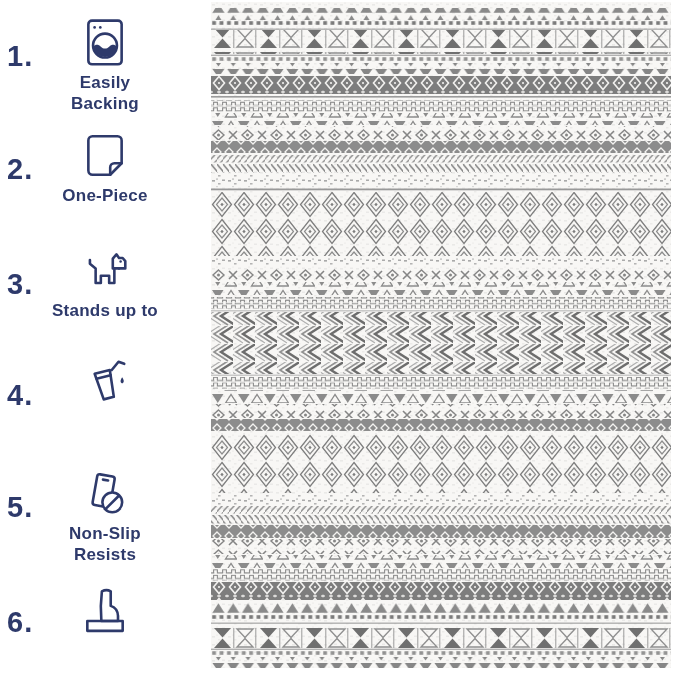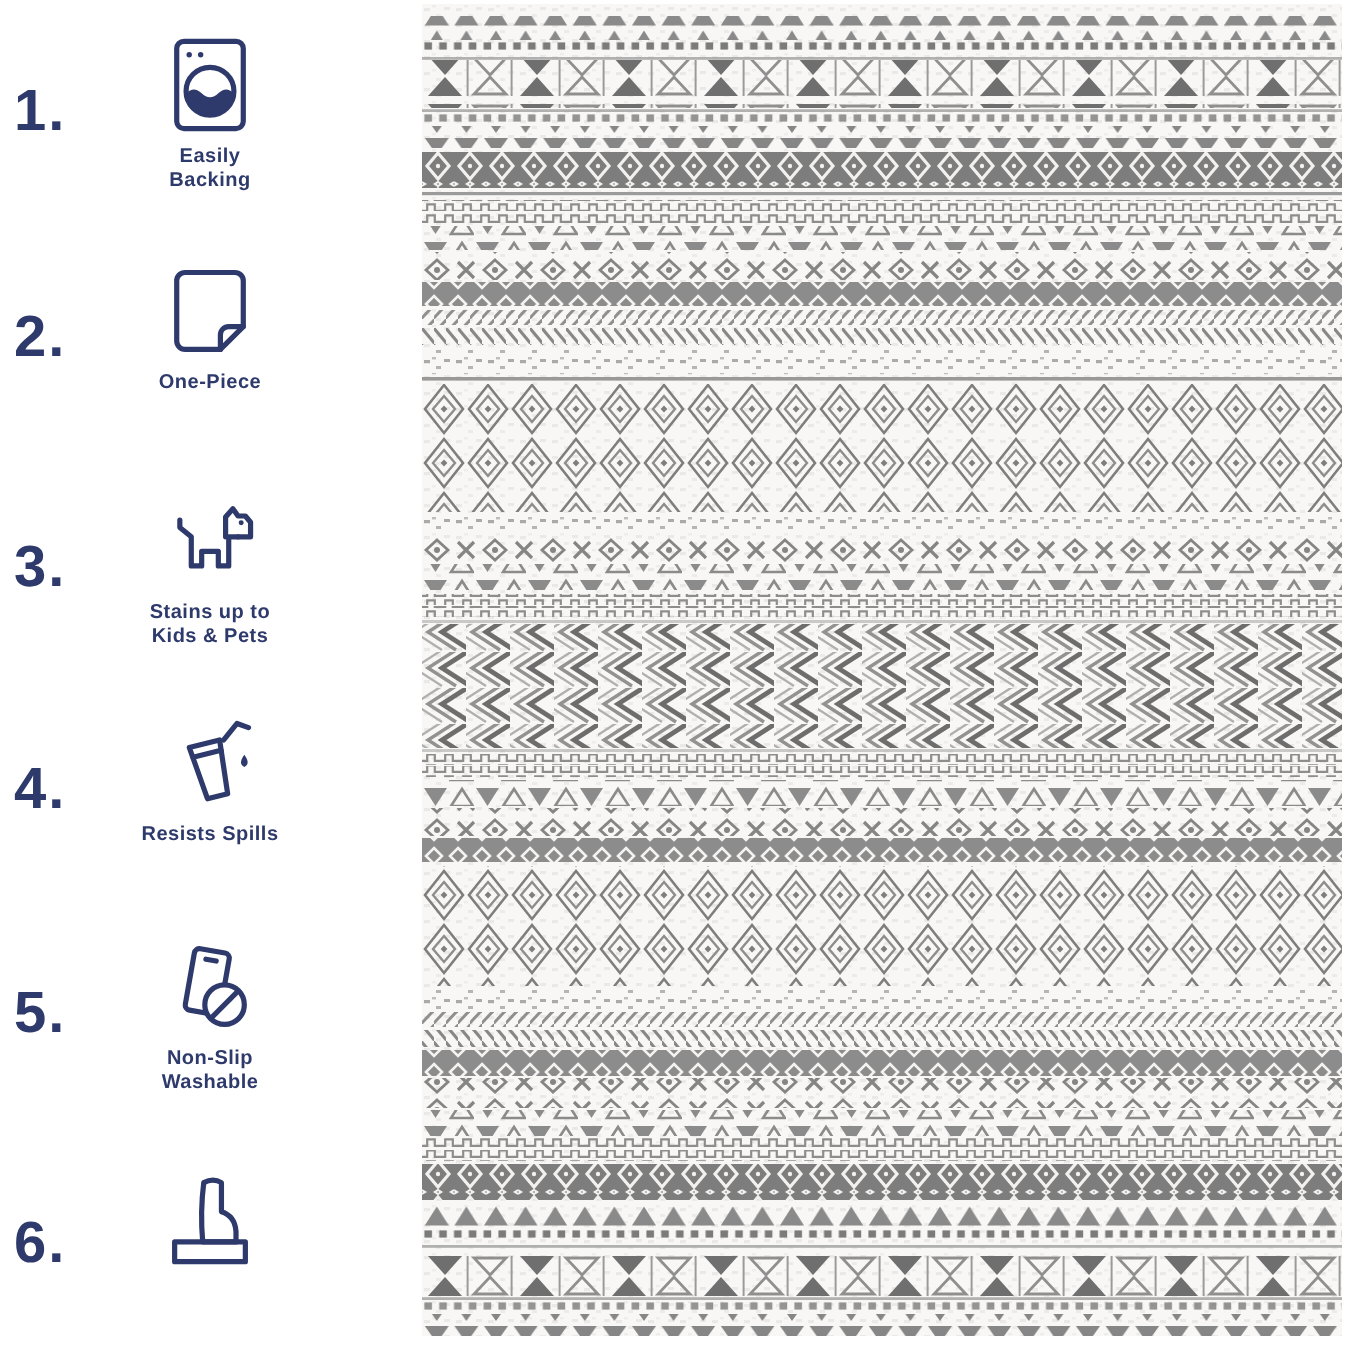--- a/index.html
+++ b/index.html
@@ -3,21 +3,21 @@
 <meta charset="utf-8">
 <style>
   html,body{margin:0;padding:0;}
   body{width:679px;height:678px;background:#ffffff;font-family:"Liberation Sans",sans-serif;overflow:hidden;}
   .page{position:relative;width:679px;height:678px;background:#fff;}
   .feature{position:absolute;left:0;width:210px;height:105px;}
   .feature-number{position:absolute;left:7px;top:22px;font-size:29px;font-weight:bold;color:#2e3a6b;letter-spacing:1px;}
   .feature-body{position:absolute;left:25px;top:0;width:160px;text-align:center;}
   .icon{display:block;margin:0 auto;}
   .icon svg{display:block;margin:0 auto;}
-  .feature-label{margin-top:5px;font-size:10px;font-weight:bold;color:#2e3a6b;line-height:1.22;letter-spacing:0.25px;}
+  .feature-label{margin-top:5px;font-size:17px;font-weight:bold;color:#2e3a6b;line-height:1.22;letter-spacing:0.25px;}
   .feature-label span{display:block;}
   .feature-label span:empty{display:none;}
   .rug{position:absolute;left:211px;top:2px;width:460px;height:666px;}
 </style>
 </head>
 <body>
 
 <div class="page">
 
   <div class="feature" style="top:18px">
@@ -58,61 +58,59 @@
     <div class="feature-number">3.</div>
     <div class="feature-body">
       <span class="icon">
         <svg width="52" height="50" viewBox="0 0 50 48" fill="none" stroke="#2e3a6b" stroke-width="2.5" stroke-linecap="round" stroke-linejoin="round">
           <path d="M10.5 13.5 v3.5 l5.5 4.5 v14 h5 v-7 h8 v7 h5 V21.5 h4.5"></path>
           <path d="M32.5 21.5 V12 l3.5 -4 2.5 3.5 h3.5 l2.5 3 v7 h-6"></path>
           <circle cx="40" cy="14.8" r="1.2" fill="#2e3a6b" stroke="none"></circle>
         </svg>
       </span>
       <div class="feature-label">
-        <span>Stains up to</span>
-        <span>Kids &amp; Pets</span>
+        <span>Stands up to</span>
       </div>
     </div>
   </div>
 
   <div class="feature" style="top:357px">
     <div class="feature-number">4.</div>
     <div class="feature-body">
       <span class="icon">
         <svg width="52" height="50" viewBox="0 0 50 48" fill="none" stroke="#2e3a6b" stroke-width="2.5" stroke-linecap="round" stroke-linejoin="round">
           <g transform="rotate(-14 25 27)">
             <path d="M18 14 H33 L30.5 40 H20.5 Z"></path>
             <line x1="18.6" y1="19" x2="32.5" y2="19"></line>
           </g>
           <path d="M31.5 12.5 L38 4.5 L43.5 6.5"></path>
           <path d="M41.5 19.5 q3.2 4.4 0 6 q-3.2 -1.6 0 -6 z" fill="#2e3a6b" stroke="none"></path>
         </svg>
       </span>
       <div class="feature-label">
-        <span>Resists Spills</span>
       </div>
     </div>
   </div>
 
   <div class="feature" style="top:469px">
     <div class="feature-number">5.</div>
     <div class="feature-body">
       <span class="icon">
         <svg width="52" height="50" viewBox="0 0 50 48" fill="none" stroke="#2e3a6b" stroke-width="2.5" stroke-linecap="round" stroke-linejoin="round">
           <g transform="rotate(10 24 22)">
             <rect x="15" y="6" width="17" height="30" rx="2.5"></rect>
             <line x1="21" y1="10.5" x2="26" y2="10.5"></line>
           </g>
           <circle cx="32" cy="32" r="9.5" fill="#ffffff"></circle>
           <line x1="25.9" y1="38.1" x2="38.1" y2="25.9"></line>
         </svg>
       </span>
       <div class="feature-label">
         <span>Non-Slip</span>
-        <span>Washable</span>
+        <span>Resists</span>
       </div>
     </div>
   </div>
 
   <div class="feature" style="top:584px">
     <div class="feature-number">6.</div>
     <div class="feature-body">
       <span class="icon">
         <svg width="52" height="50" viewBox="0 0 50 48" fill="none" stroke="#2e3a6b" stroke-width="2.5" stroke-linecap="round" stroke-linejoin="round">
           <rect x="8" y="35.5" width="34" height="9.5"></rect>

